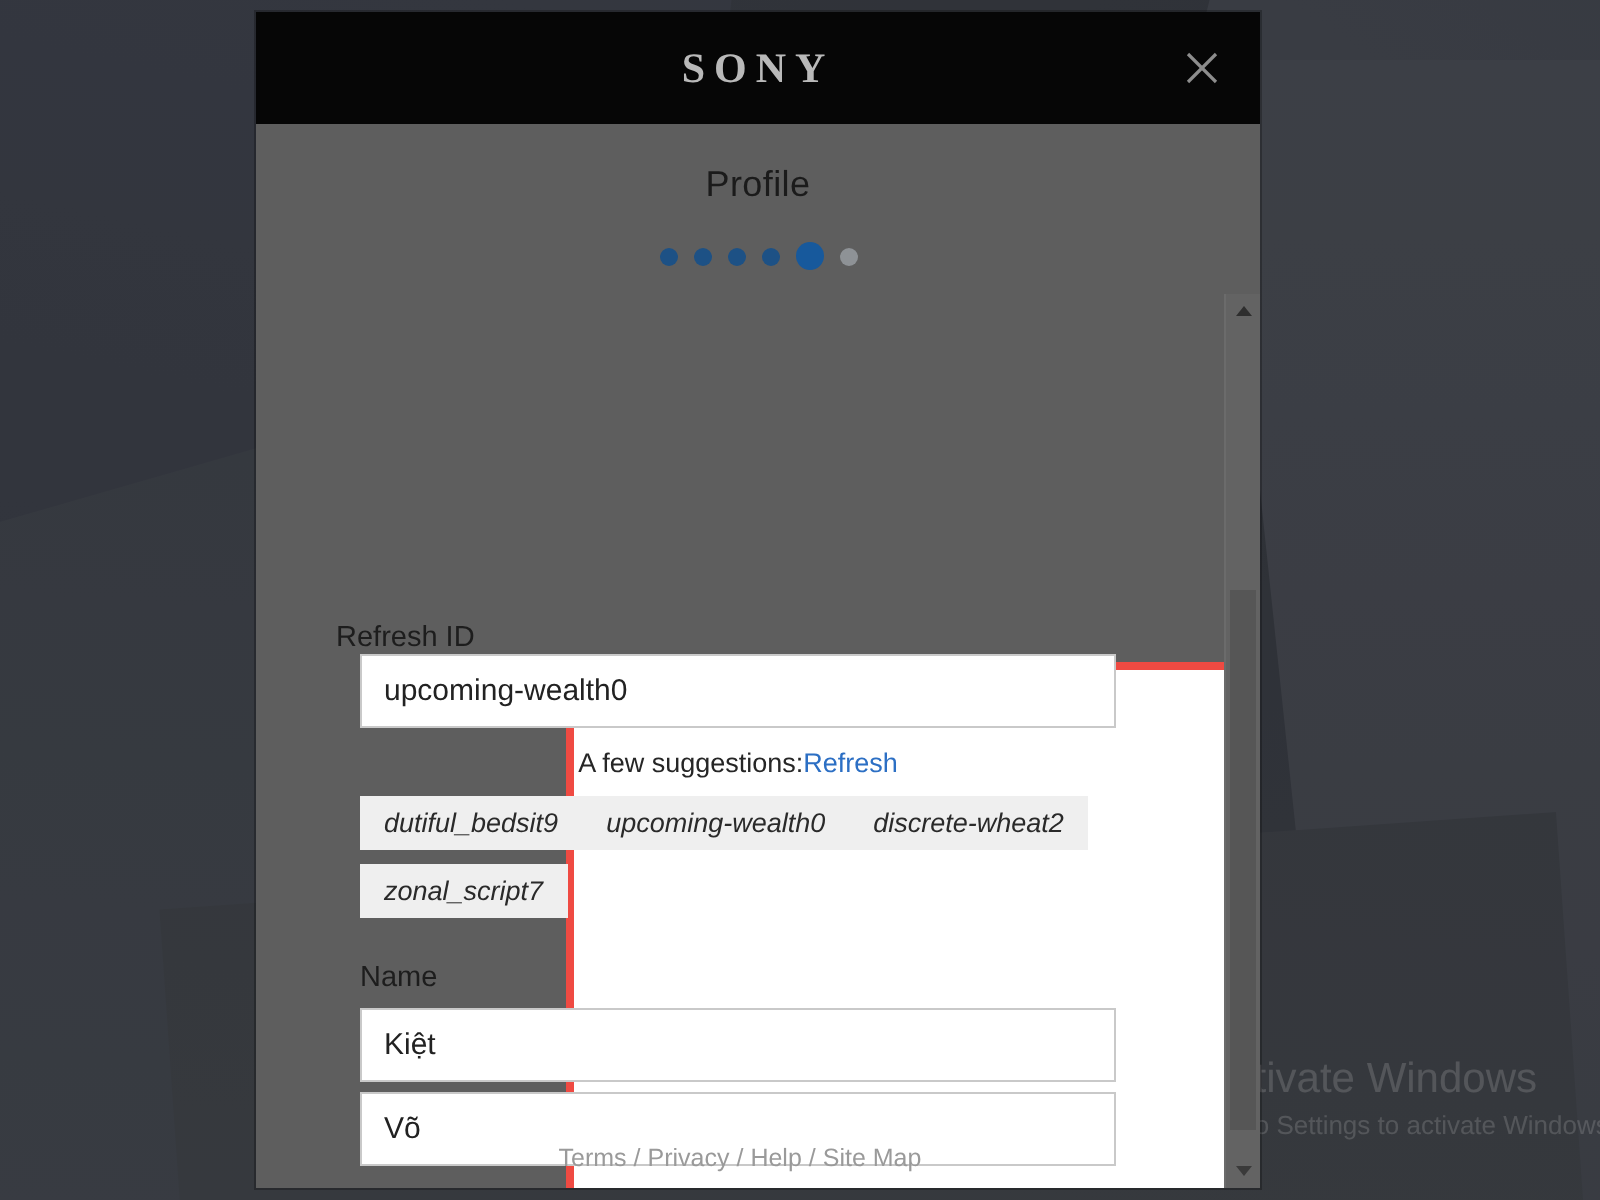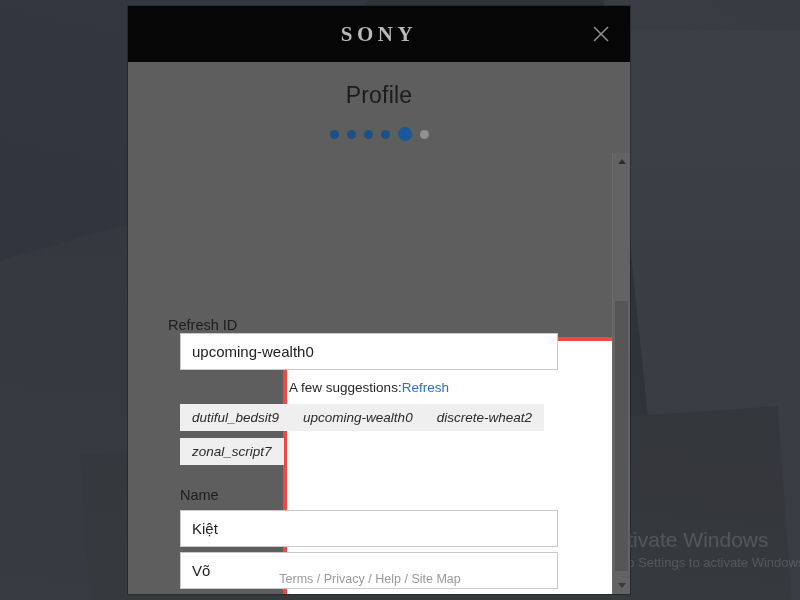--- a/index.html
+++ b/index.html
@@ -125,21 +125,21 @@
 
   
   #modal-title-zone {
     flex: 0 0 auto;
     padding-top: 20px;
     padding-bottom: 12px;
     text-align: center;
   }
   #page-title {
     color: #1b1b1b;
-    font-size: 23px;
+    font-size: 18px;
     letter-spacing: 0.2px;
   }
   #step-dots {
     margin-top: 18px;
     display: flex;
     align-items: center;
     justify-content: center;
     gap: 8px;
   }
   .step-dot { border-radius: 50%; }

